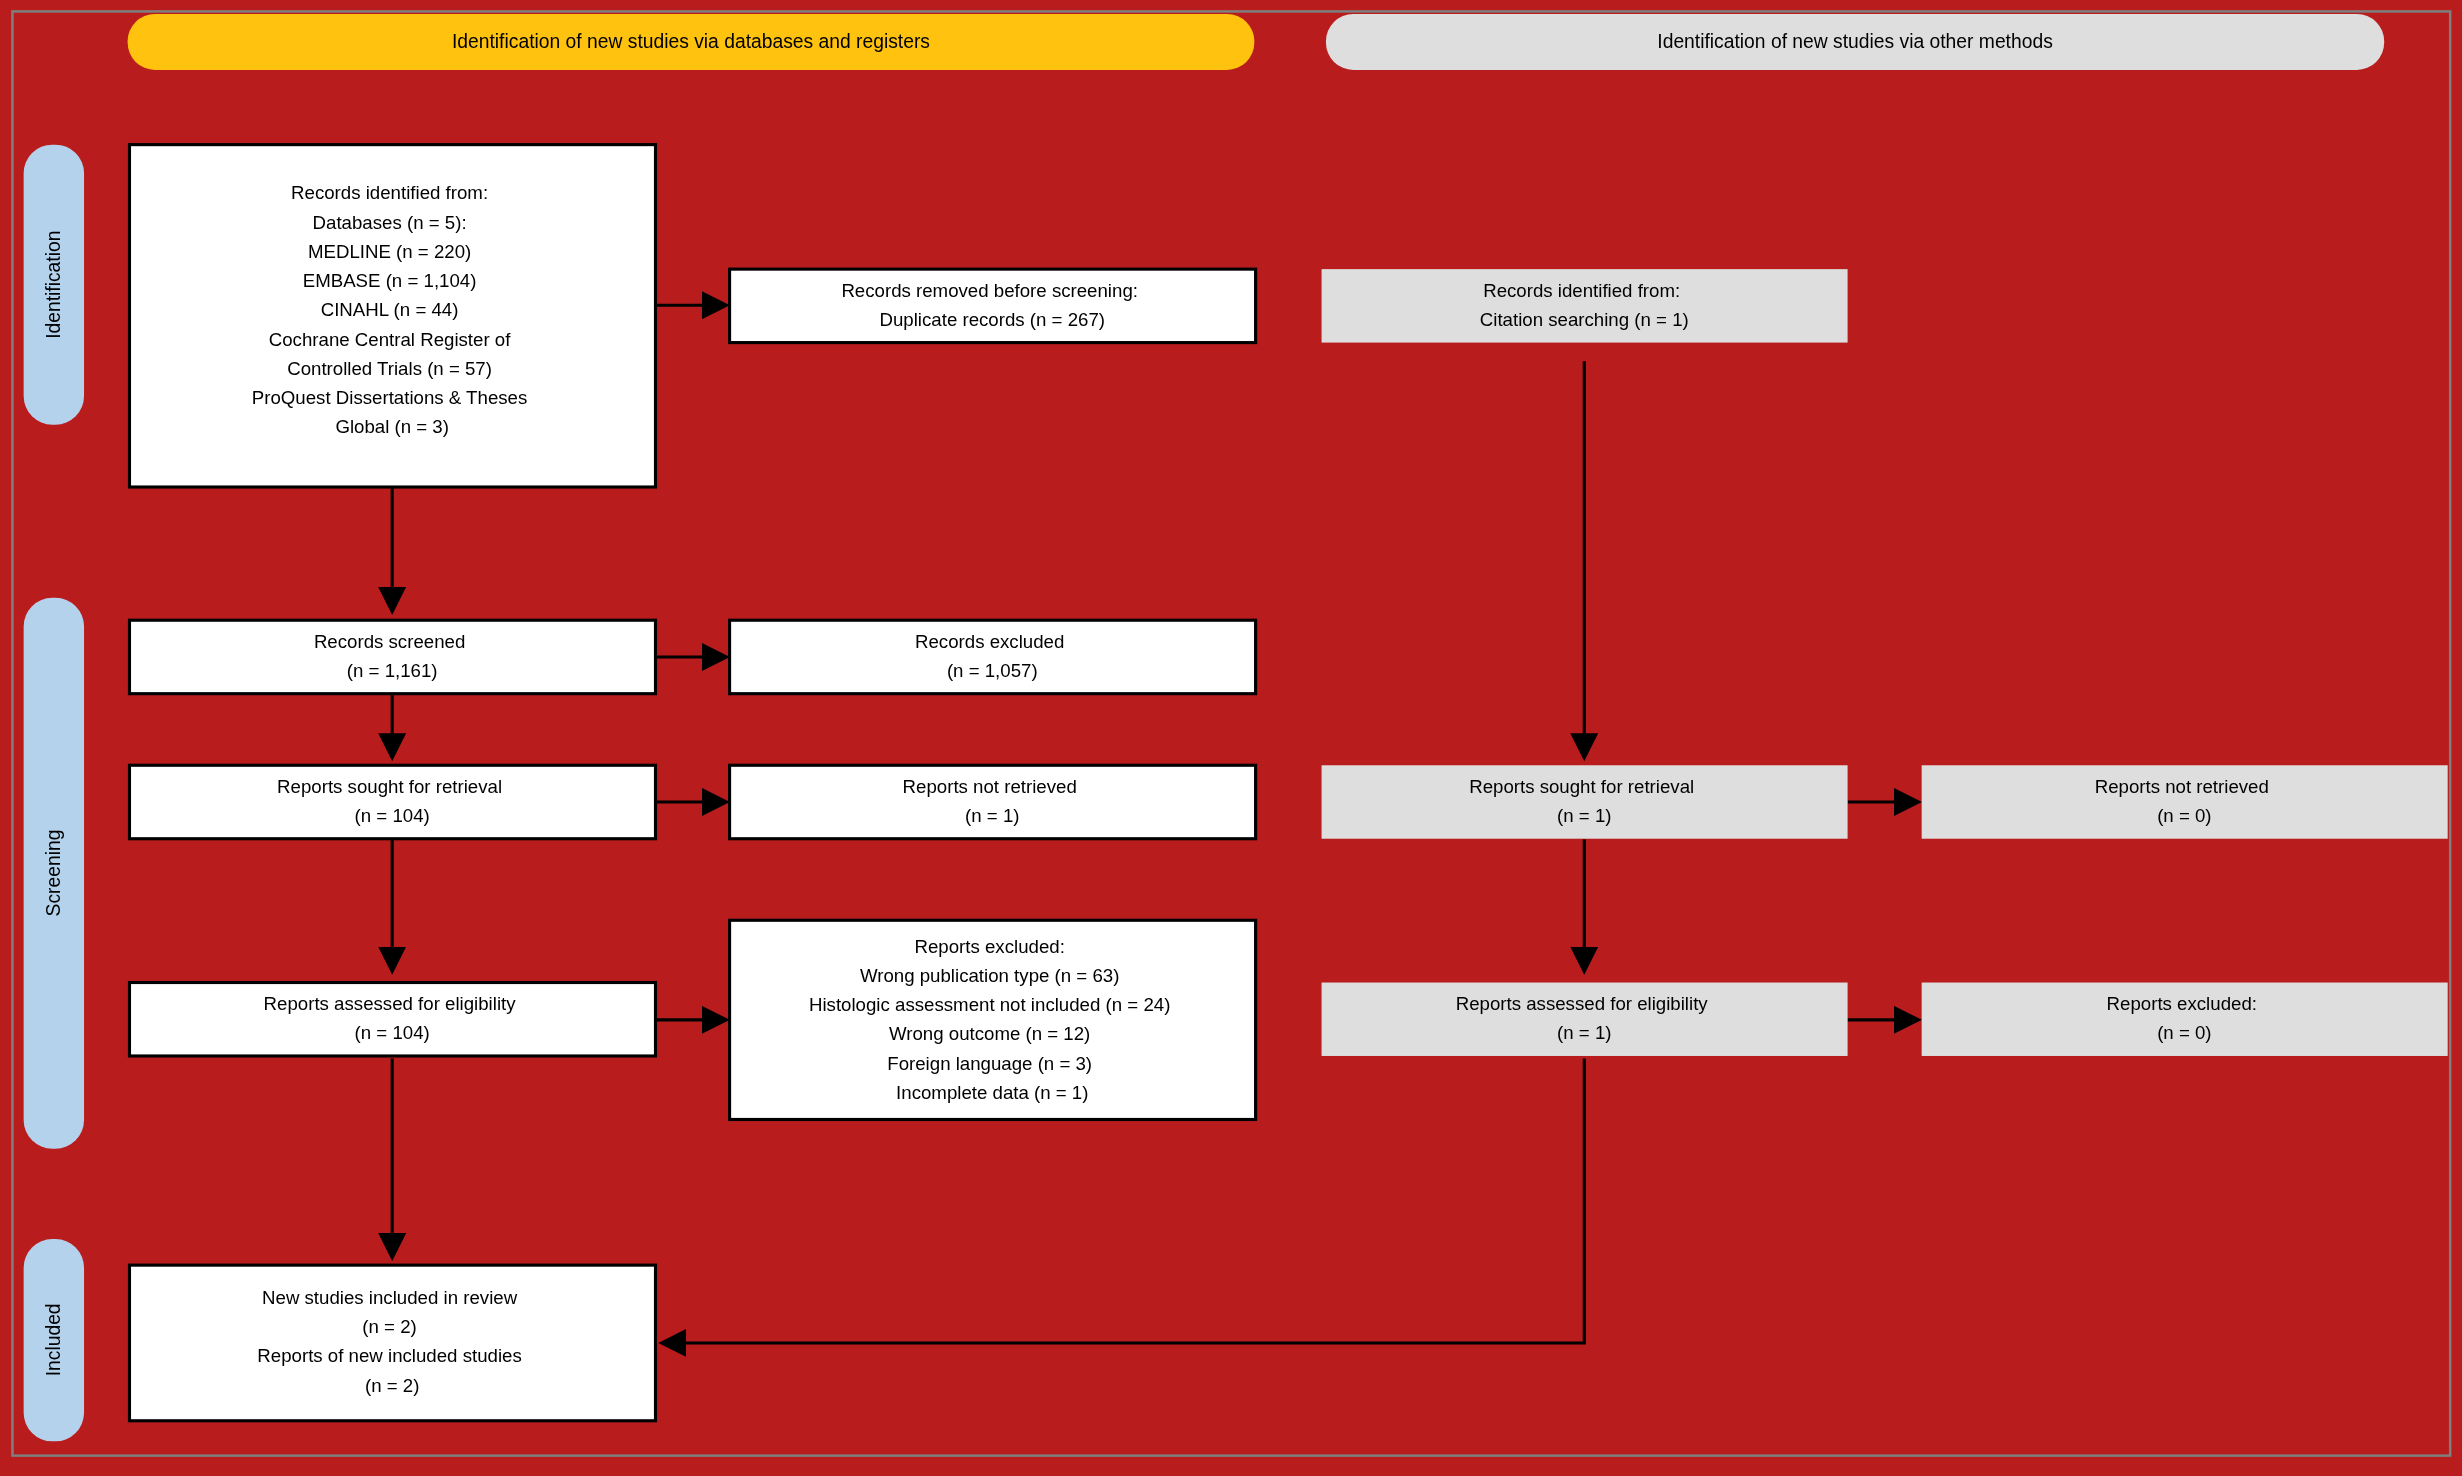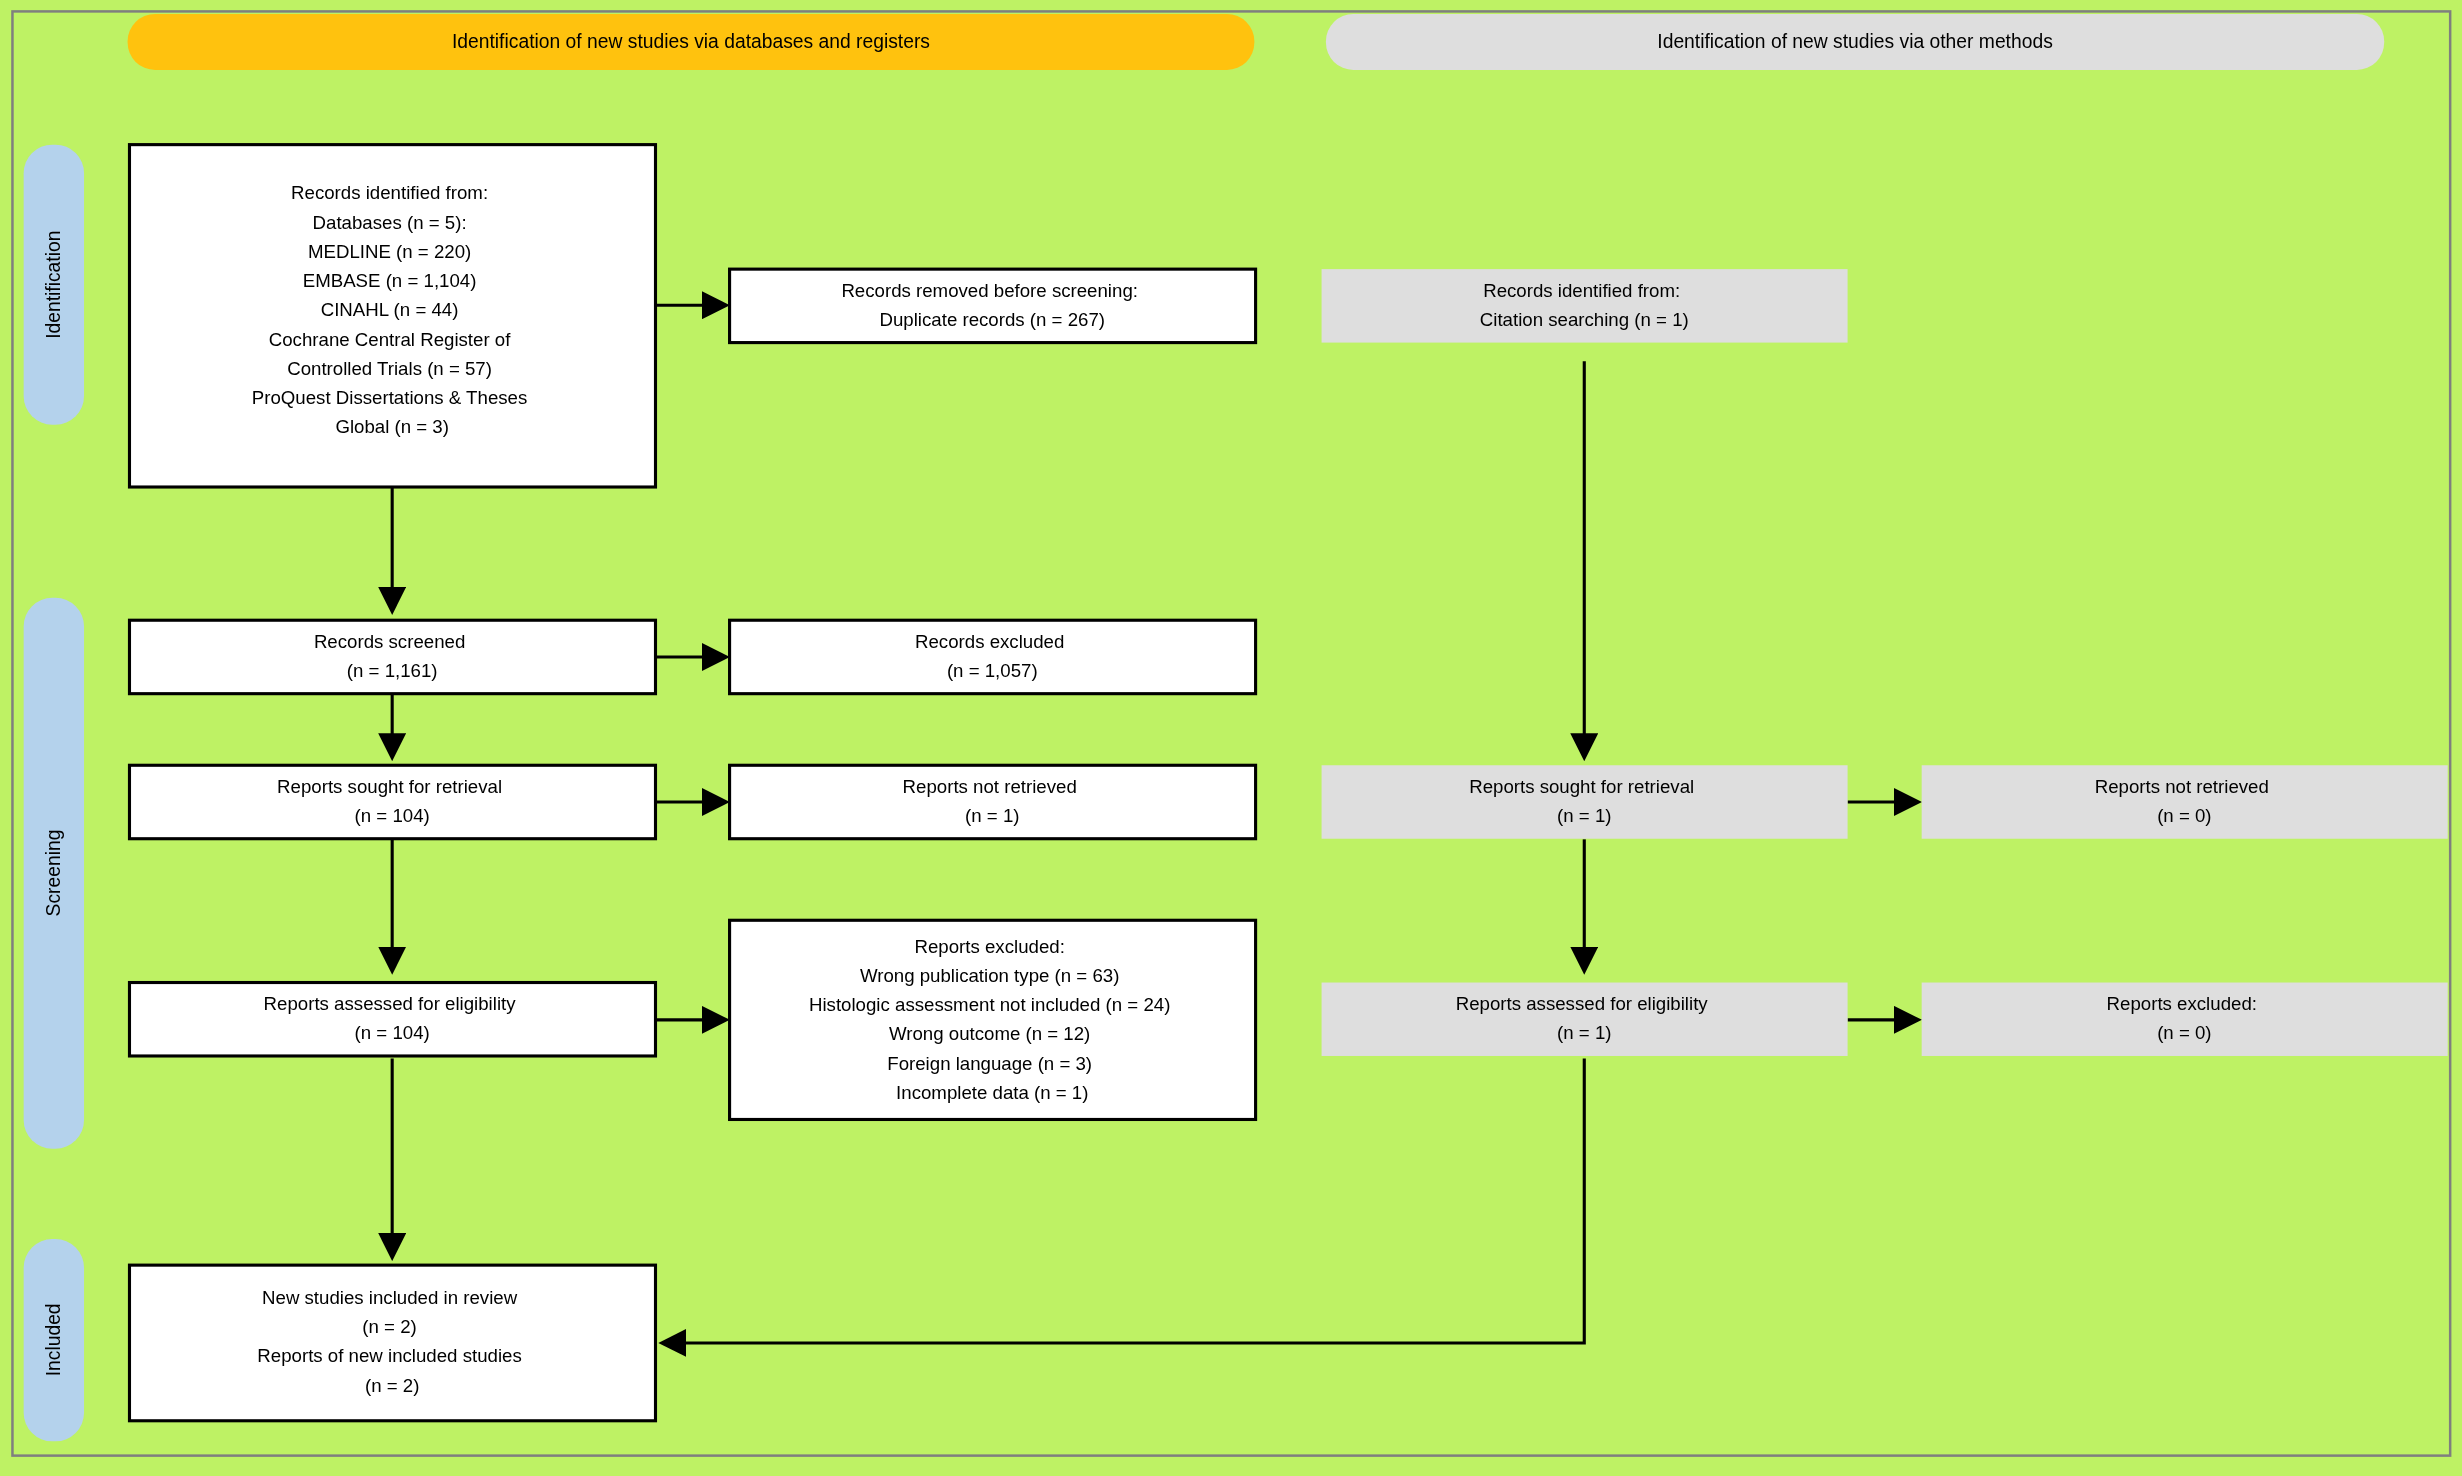--- a/index.html
+++ b/index.html
@@ -7,21 +7,21 @@
     padding: 0;
     background: #ffffff;
   }
   body {
     font-family: "Liberation Sans", sans-serif;
   }
   #stage {
     position: relative;
     width: 2462px;
     height: 1477px;
-    background: #bef264;
+    background: #b91c1c;
     overflow: hidden;
   }
   svg#diagram {
     position: absolute;
     top: 0;
     left: 0;
     width: 2462px;
     height: 1477px;
     display: block;
   }

